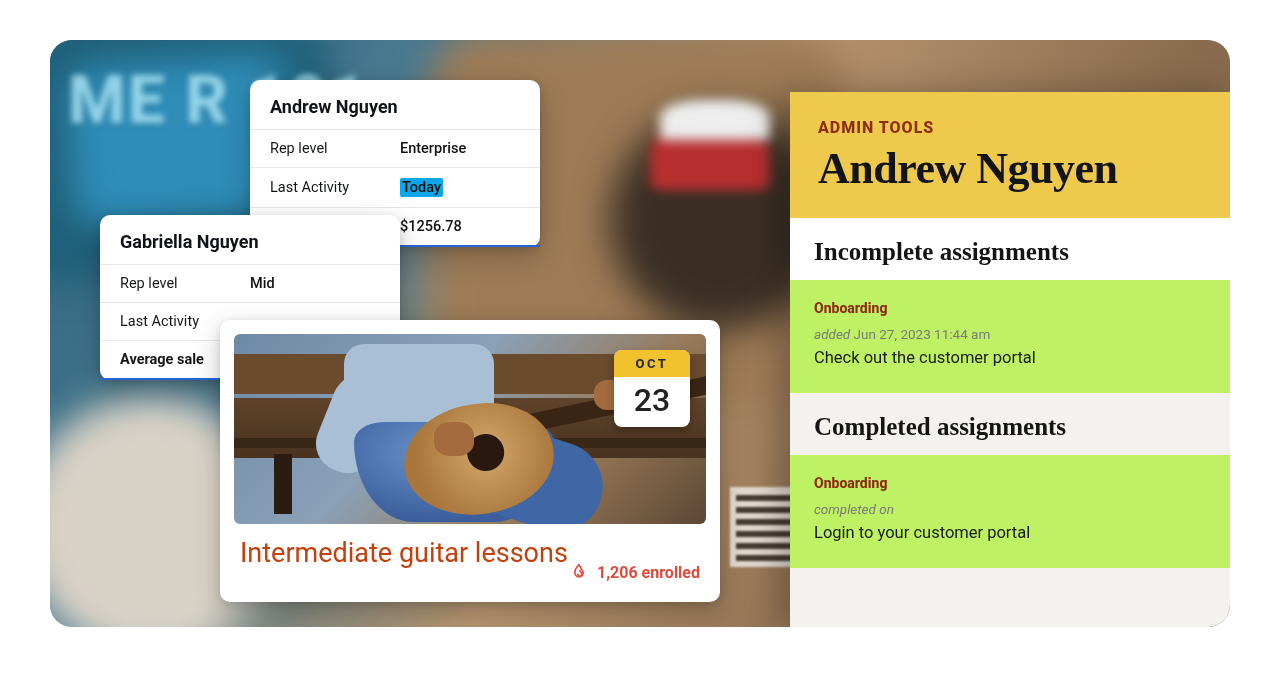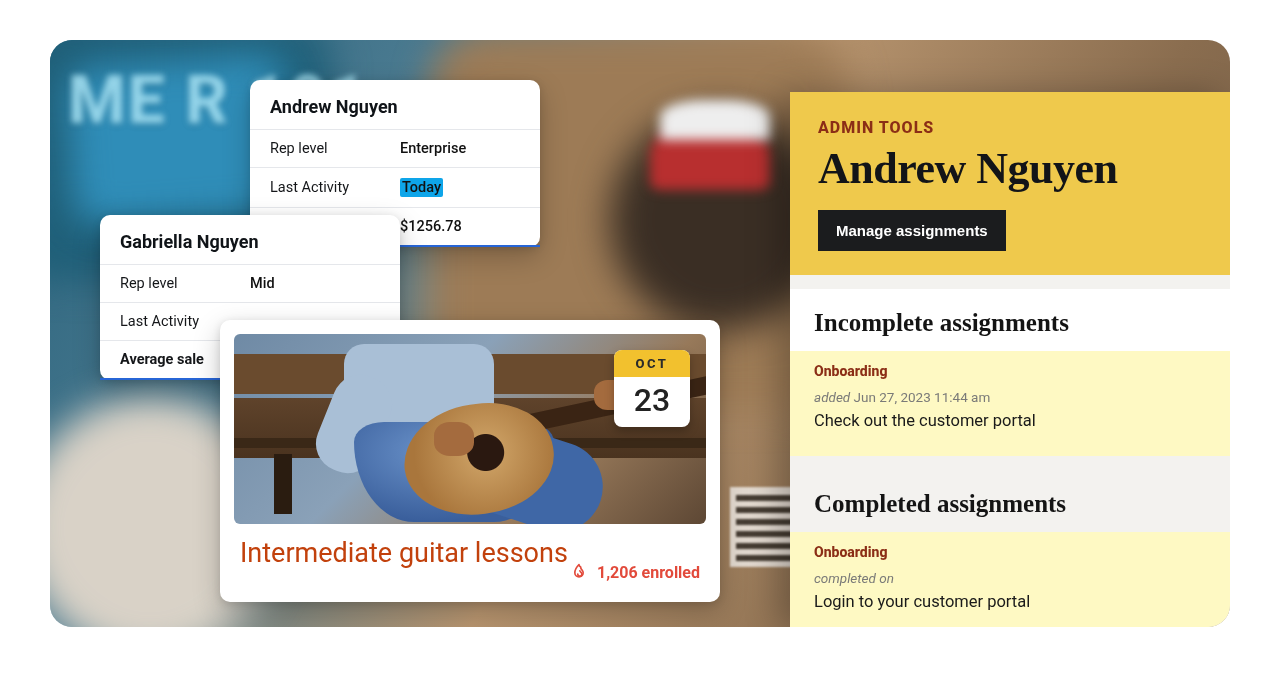--- a/index.html
+++ b/index.html
@@ -103,23 +103,23 @@
       position:absolute; right:0; top:52px; bottom:0; width:440px; background:#f3f2ef;
       box-shadow: -12px 0 30px rgba(0,0,0,.25);
       overflow:hidden;
     }
     .admin-header{ background:#efc94c; padding: 26px 28px 24px;}
     .admin-eyebrow{ color:#8b2e16; font-weight:800; font-size:16px; letter-spacing:1px;}
     .admin-name{ font-family: Georgia, 'Times New Roman', serif; font-weight:900; color:#121418;
       font-size:44px; letter-spacing:-.5px; margin-top:6px;}
     .admin-btn{ display:inline-block; margin-top:16px; background:#1b1c1e; color:#fff; font-weight:800;
       padding:12px 18px; font-size:15px; border:none; cursor:pointer;}
-    .section-title{ font-family: Georgia, serif; font-weight:900; font-size:25px; color:#141414; padding: 20px 24px 14px; background:#fff;margin-top:14px;}
+    .section-title{ font-family: Georgia, serif; font-weight:900; font-size:25px; color:#141414; padding: 20px 24px 14px; background:#fff;}
     .section-title.alt{ background:#f3f2ef; }
-    .assignment-block{ background:#fef9c3; padding: 12px 24px 26px;}
+    .assignment-block{ background:#bef264; padding: 20px 24px 26px;}
     .tag{ color:#8b2e16; font-weight:800; font-size:14px;}
     .meta{ color:#7a7a78; font-style:italic; font-size:13.5px; margin-top:10px;}
     .meta .date{ font-style:normal;}
     .assignment-title{ font-size:16.5px; color:#1a1a1a; margin-top:6px;}
   </style>
 </head>
 <body>
 
 <div class="canvas">
 
@@ -196,21 +196,20 @@
         </svg>
         <span>1,206 enrolled</span>
       </div>
     </div>
   </div>
 
   <div class="admin-panel">
     <div class="admin-header">
       <div class="admin-eyebrow">ADMIN TOOLS</div>
       <div class="admin-name">Andrew Nguyen</div>
-      <button class="admin-btn">Manage assignments</button>
     </div>
 
     <div class="section-title">Incomplete assignments</div>
     <div class="assignment-block">
       <div class="tag">Onboarding</div>
       <div class="meta">
         <span>added </span><span class="date">Jun 27, 2023 11:44 am</span>
       </div>
       <div class="assignment-title">Check out the customer portal</div>
     </div>

